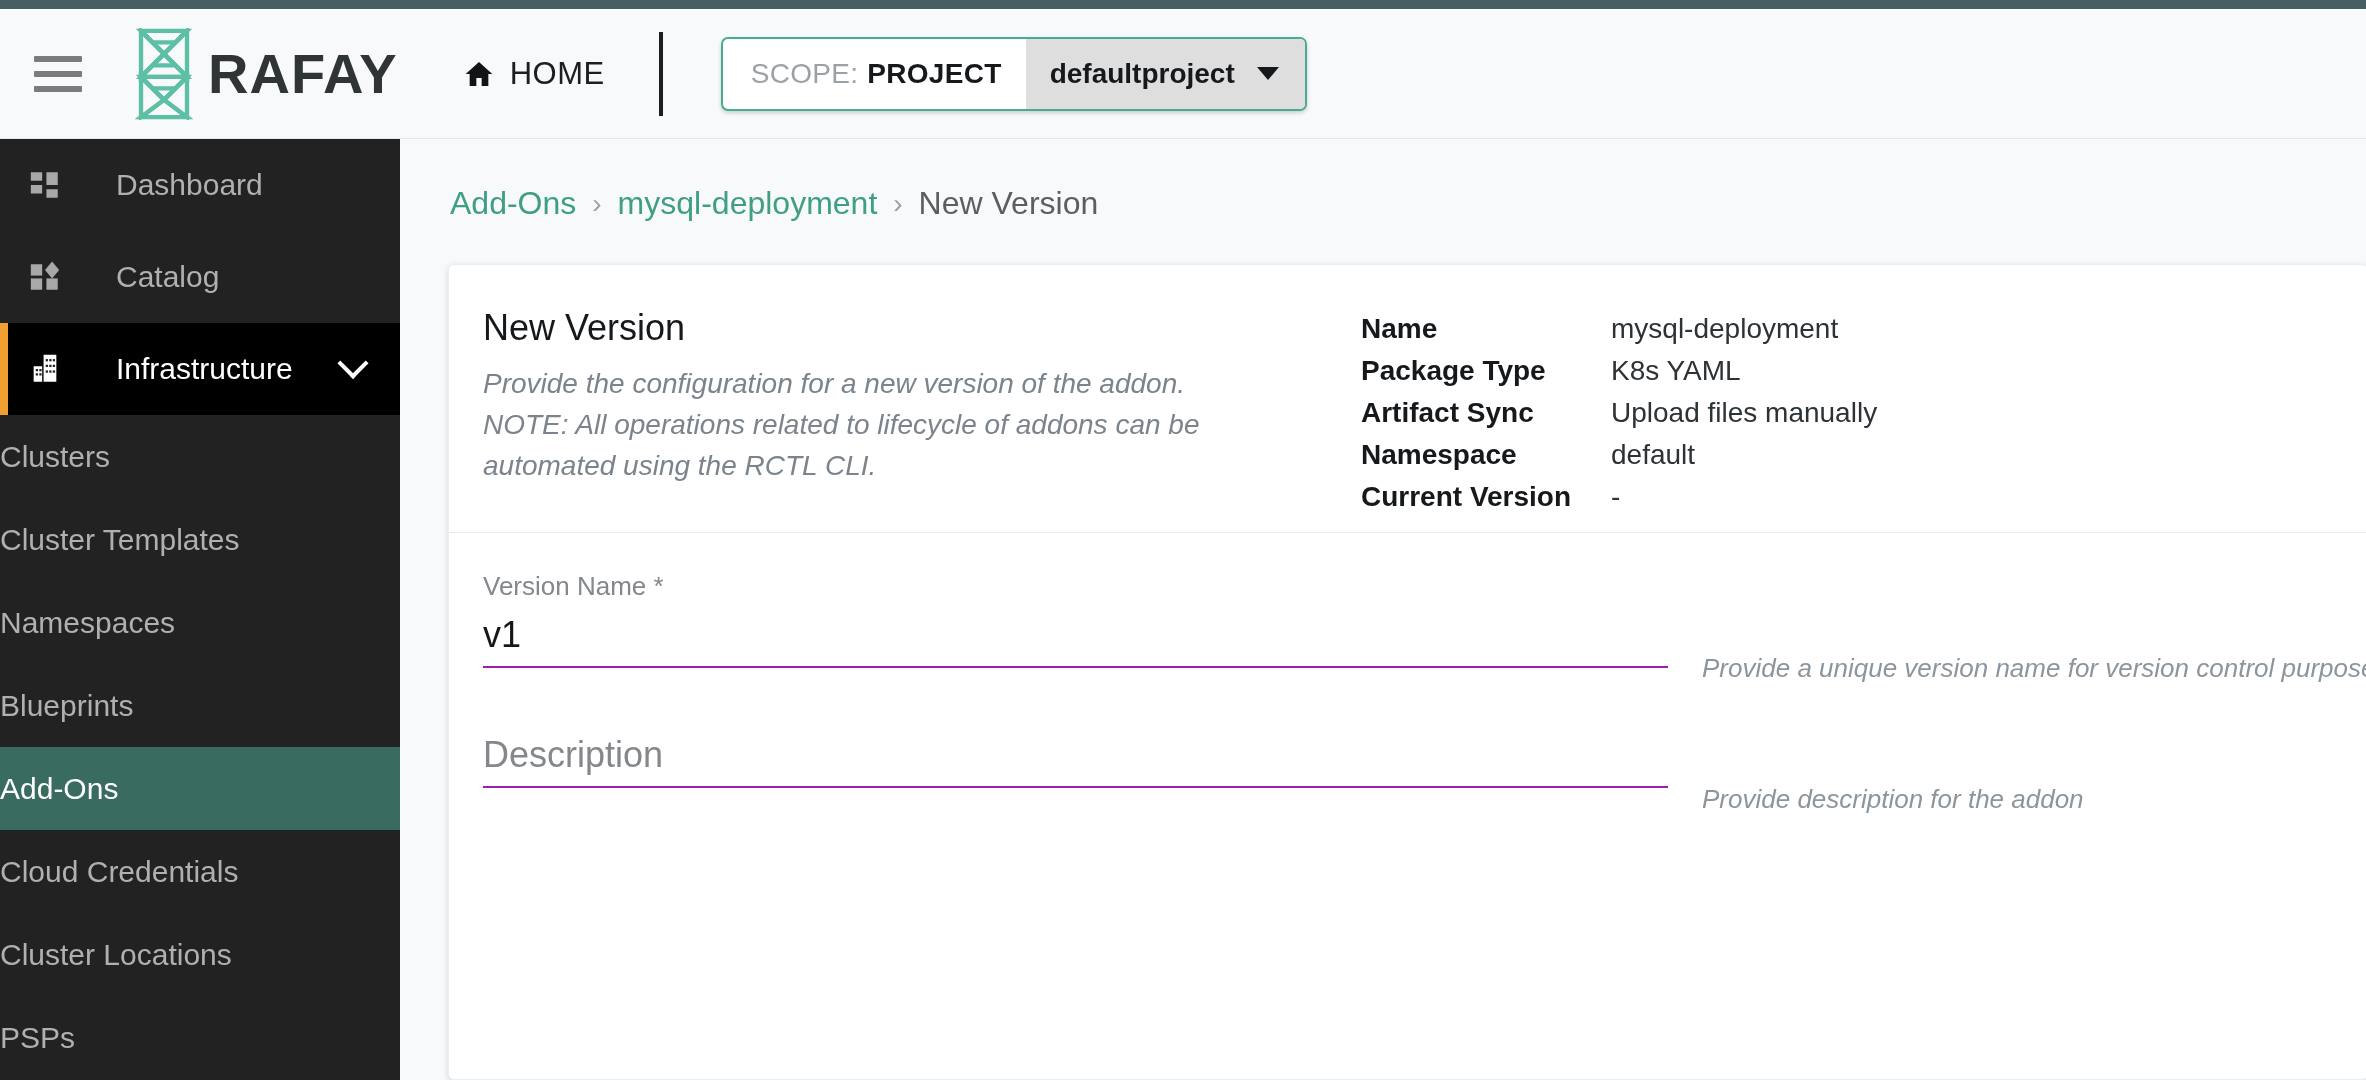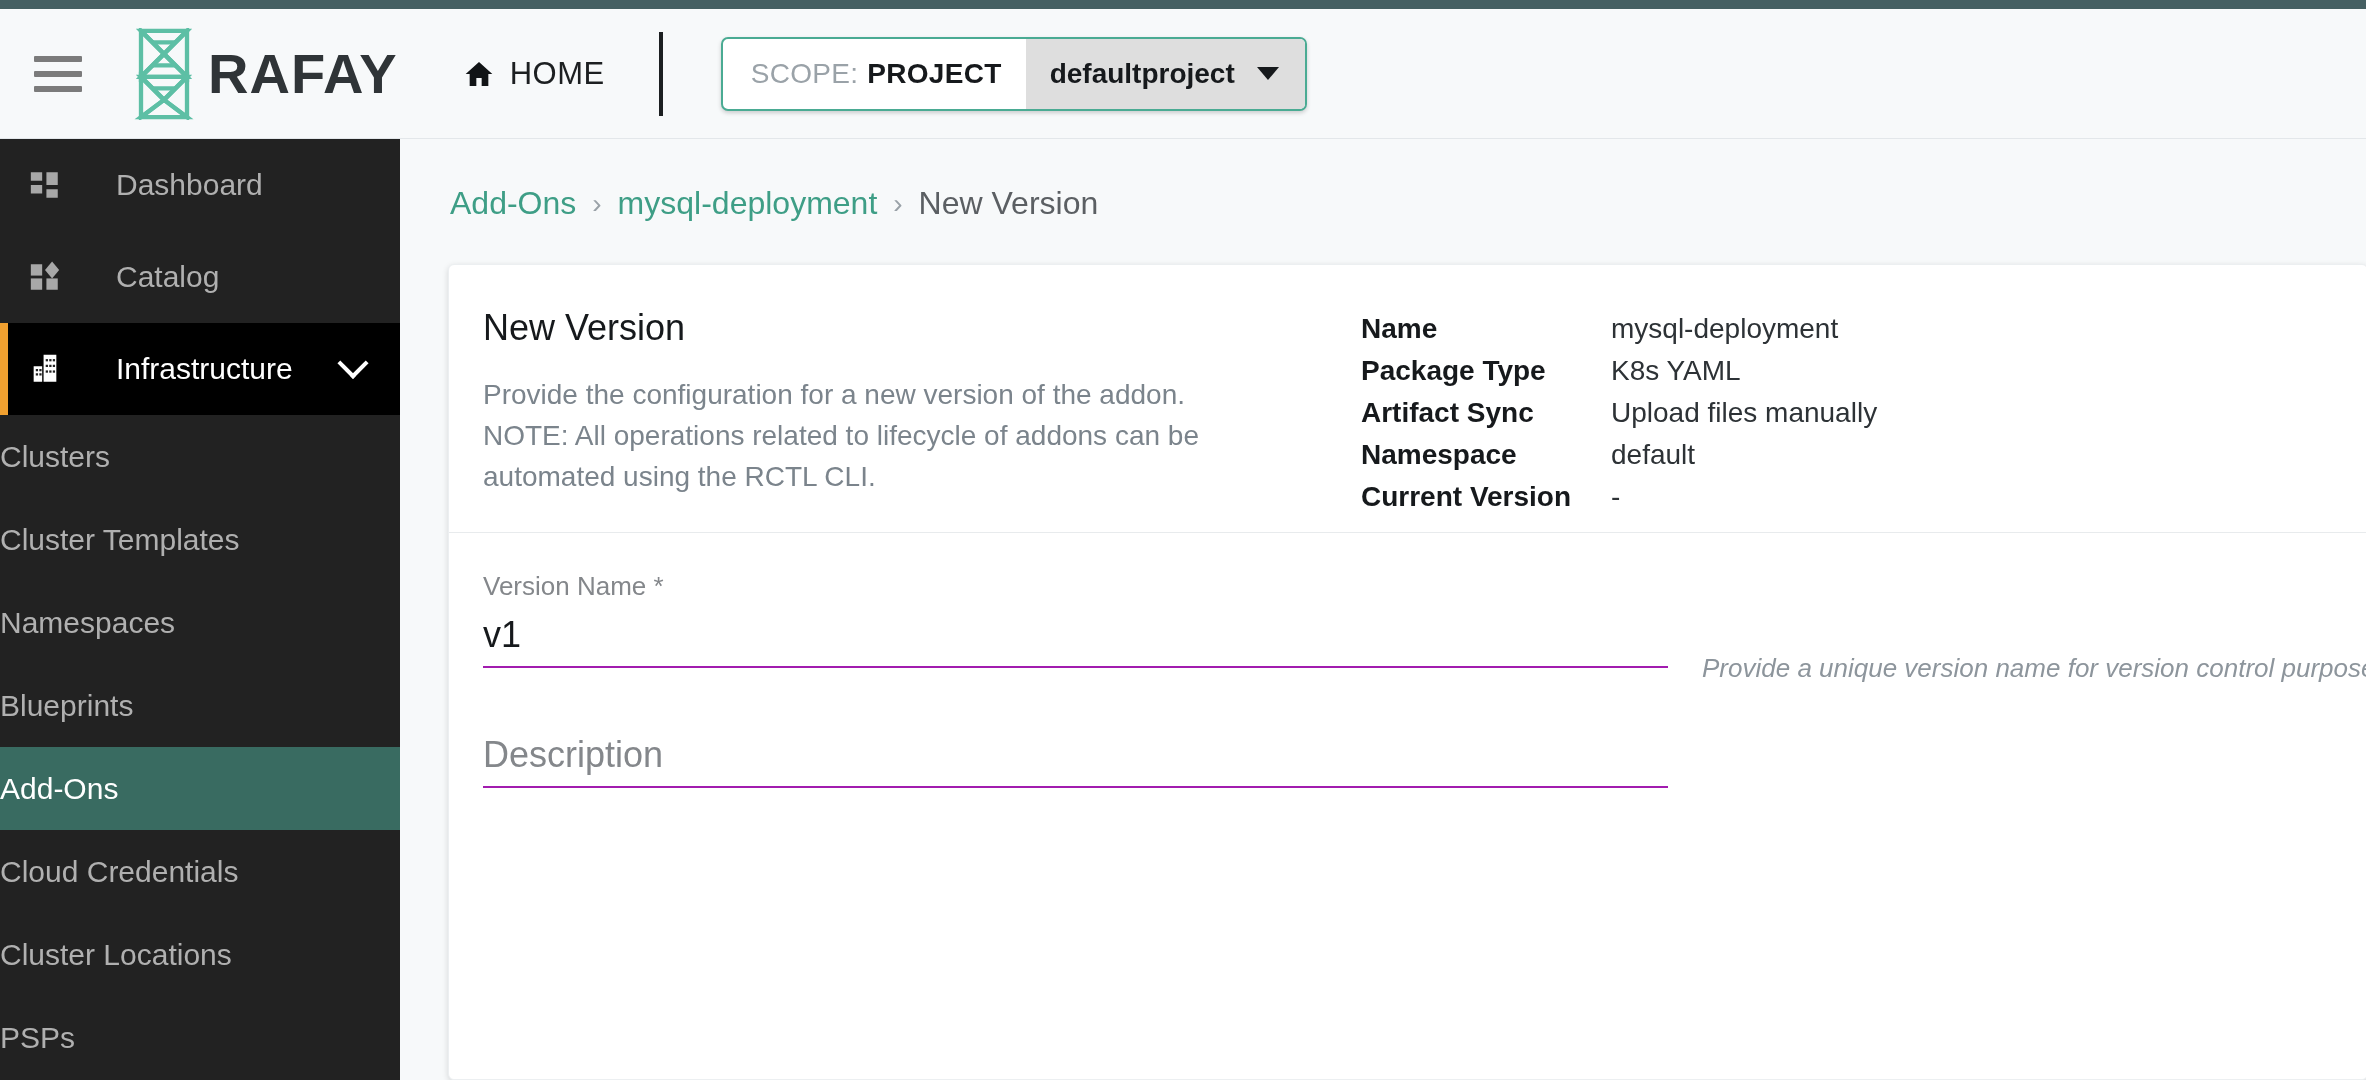--- a/index.html
+++ b/index.html
@@ -158,23 +158,24 @@
 
   .card-head {
     display: flex;
     padding: 42px 0 0 34px;
     height: 268px;
     border-bottom: 1px solid #e8ebed;
   }
   .head-left { width: 850px; }
   .head-title { font-size: 36px; color: #16191c; }
   .head-desc {
-    margin-top: 26px;
+    margin-top: 15px;
     font-size: 28px; line-height: 1.46; color: #7b848c;
     max-width: 740px;
+    font-style: italic;
   }
   .head-right { margin-left: 28px; padding-top: 6px; }
   .meta-row { display: flex; margin-bottom: 10px; }
   .meta-key {
     width: 250px; font-size: 28px; font-weight: bold; color: #16191c;
   }
   .meta-val { font-size: 28px; color: #2d3236; }
 
   .form-area { padding: 0 0 0 34px; position: relative; }
 
@@ -367,16 +368,17 @@
 
       <div class="field" style="margin-top:38px;">
         <div class="field-label">Version Name *</div>
         <div class="field-value">v1</div>
       </div>
       <div class="hint" style="left:1253px; top:82px;">Provide a unique version name for version control purposes</div>
 
       <div class="field" style="margin-top:66px;">
         <div class="field-placeholder">Description</div>
       </div>
+      <div class="hint" style="left:1253px; top:213px;">Provide description for the addon</div>
 
     </div>
   </div>
 </div>
 
 </body></html>

